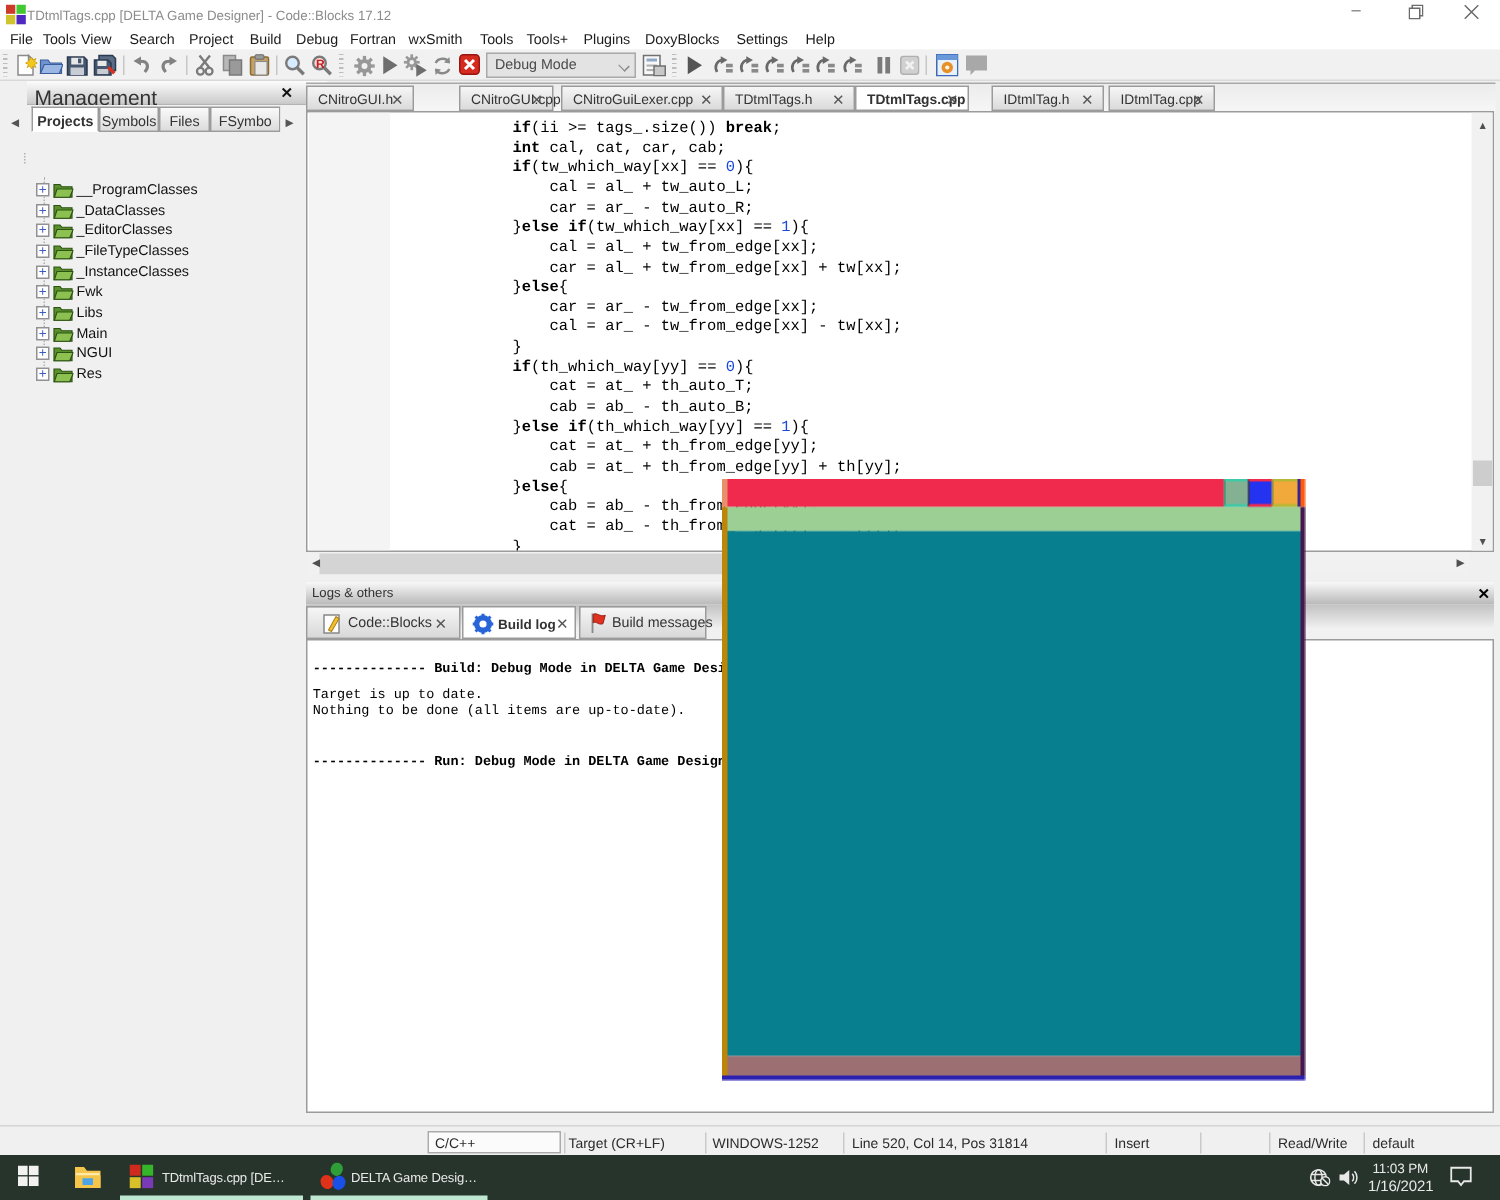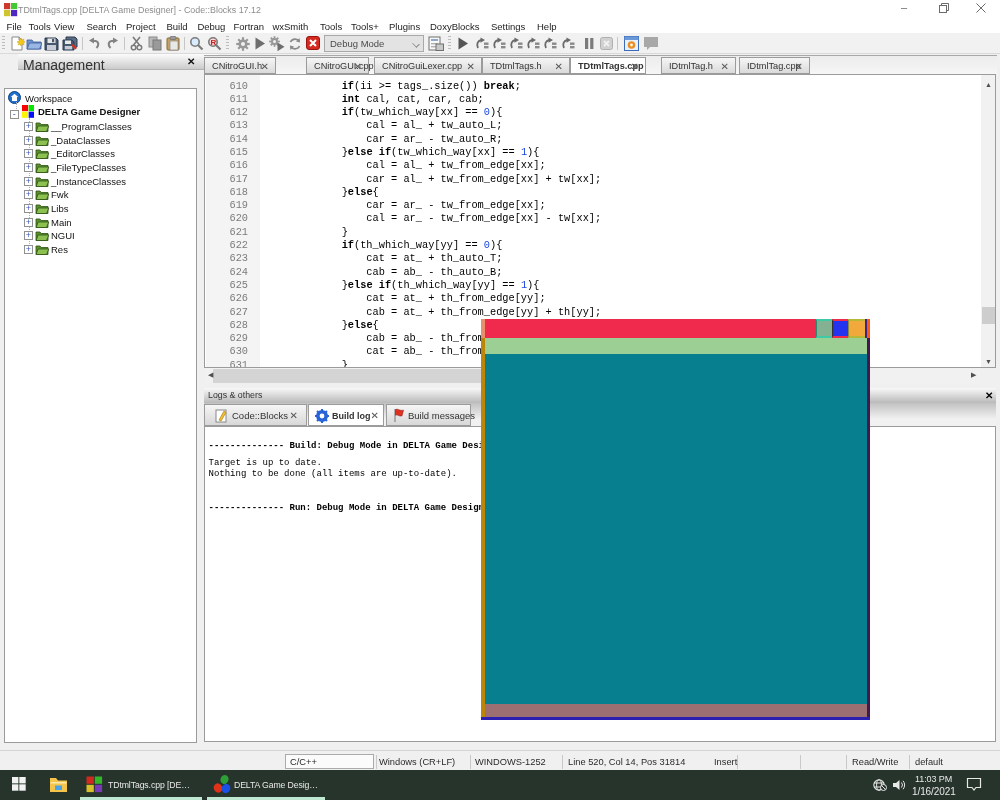--- a/index.html
+++ b/index.html
@@ -290,35 +290,27 @@
 <svg class="abs" style="left:643px;top:36px" width="16" height="15" viewBox="0 0 16 15">
         <path d="M1 1 h14 v10 h-8 l-3 3 v-3 h-3 z" fill="#a8a8a8"></path>
       </svg>
 <div id="combo" class="abs">Debug Mode<span class="arr"></span></div>
 </div>
 
 <div class="abs" style="left:0;top:54px;width:1000px;height:696px;background:#f0f0f0"></div>
 
 <div id="mgmt-cap" class="abs">Management</div>
 <div class="abs" style="left:187px;top:56px;font-size:10px;color:#111;font-weight:bold">✕</div>
-<div id="tree" class="abs">
-  <svg style="position:absolute;left:3px;top:2px" width="13" height="13" viewBox="0 0 13 13">
-    <circle cx="6.5" cy="6.5" r="6" fill="#1e6fd0"></circle>
-    <circle cx="6.5" cy="6.5" r="6" fill="none" stroke="#10407e" stroke-width="1"></circle>
-    <path d="M6.5 2.8 L10.2 6 H9 V10 H4 V6 H2.8 Z" fill="#fff"></path>
-  </svg>
-  <div class="trow" style="left:20px;top:4px">Workspace</div>
-  <div class="expander" style="left:4.8px;top:20.5px">-</div>
-  <svg style="position:absolute;left:16.5px;top:16px" width="12.5" height="12.5" viewBox="0 0 12 12">
-    <rect x="0" y="0" width="5.9" height="5.9" fill="#f80400"></rect>
-    <rect x="6.4" y="0" width="5.9" height="5.9" fill="#04e800"></rect>
-    <rect x="0" y="6.4" width="5.9" height="5.9" fill="#fcf400"></rect>
-    <rect x="6.4" y="6.4" width="5.9" height="5.9" fill="#0410f8"></rect>
-  </svg>
-  <div class="trow" style="left:33px;top:17px;font-weight:bold">DELTA Game Designer</div>
+<div id="mgmt-tabs" class="abs">
+  <div class="mtab" style="left:3px;width:12px;background:#f0f0f0;border-color:#f0f0f0;color:#555;font-size:7px;padding-top:6px">◀</div>
+  <div class="mtab active" style="left:20px;width:45px">Projects</div>
+  <div class="mtab" style="left:65px;width:40px">Symbols</div>
+  <div class="mtab" style="left:105px;width:34px">Files</div>
+  <div class="mtab" style="left:139px;width:47px">FSymbo</div>
+  <div class="mtab" style="left:186px;width:12px;background:#f0f0f0;border-color:#f0f0f0;color:#555;font-size:7px;padding-top:6px">▶</div>
 </div>
 <div id="treerows" class="abs" style="left:4px;top:88px;width:193px;height:657px;overflow:hidden">
   <div style="position:absolute;left:11.5px;top:14px;width:1px;height:7px;border-left:1px dotted #b0b0b0"></div>
   <div style="position:absolute;left:24.5px;top:30px;width:1px;height:130px;border-left:1px dotted #b0b0b0"></div>
   <div class="expander" style="left:20px;top:34.0px">+</div>
   <svg style="position:absolute;left:31px;top:33.0px" width="14" height="12" viewBox="0 0 14 12">
 <path d="M1 2 h4 l1.2 1.5 H13 V10.5 H1 Z" fill="#59902c" stroke="#2d5214" stroke-width="0.8"></path>
 <path d="M3 5 H13.8 L11.5 10.5 H1.2 Z" fill="#8cc152" stroke="#2d5214" stroke-width="0.8"></path>
 </svg>
   <div class="trow" style="left:47px;top:33.0px">__ProgramClasses</div>
@@ -383,42 +375,20 @@
 <div class="etab" style="left:204px;width:72px">CNitroGUI.h<span class="tabx" style="position:absolute;right:6px;top:3px">✕</span></div>
 <div class="etab" style="left:306px;width:63px">CNitroGUI.cpp<span class="tabx" style="position:absolute;right:6px;top:3px">✕</span></div>
 <div class="etab" style="left:374px;width:108px">CNitroGuiLexer.cpp<span class="tabx" style="position:absolute;right:6px;top:3px">✕</span></div>
 <div class="etab" style="left:482px;width:88px">TDtmlTags.h<span class="tabx" style="position:absolute;right:6px;top:3px">✕</span></div>
 <div class="etab active" style="left:570px;width:76px">TDtmlTags.cpp<span class="tabx" style="position:absolute;right:6px;top:3px">✕</span></div>
 <div class="etab" style="left:661px;width:75px">IDtmlTag.h<span class="tabx" style="position:absolute;right:6px;top:3px">✕</span></div>
 <div class="etab" style="left:739px;width:71px">IDtmlTag.cpp<span class="tabx" style="position:absolute;right:6px;top:3px">✕</span></div>
 </div>
 <div id="editor" class="abs">
   <div id="gutter"></div>
-  <div id="linenums">610
-611
-612
-613
-614
-615
-616
-617
-618
-619
-620
-621
-622
-623
-624
-625
-626
-627
-628
-629
-630
-631</div>
   <pre id="code">            <b>if</b>(ii &gt;= tags_.size()) <b>break</b>;
             <b>int</b> cal, cat, car, cab;
             <b>if</b>(tw_which_way[xx] == <i>0</i>){
                 cal = al_ + tw_auto_L;
                 car = ar_ - tw_auto_R;
             }<b>else</b> <b>if</b>(tw_which_way[xx] == <i>1</i>){
                 cal = al_ + tw_from_edge[xx];
                 car = al_ + tw_from_edge[xx] + tw[xx];
             }<b>else</b>{
                 car = ar_ - tw_from_edge[xx];
@@ -481,27 +451,27 @@
 <div id="logbox" class="abs">
   <div class="logline" style="top:14px;font-weight:bold">-------------- Build: Debug Mode in DELTA Game Designer (compiler: GNU GCC Compiler)---------------</div>
   <div class="logline" style="top:30.5px">Target is up to date.</div>
   <div class="logline" style="top:41.5px">Nothing to be done (all items are up-to-date).</div>
   <div class="logline" style="top:75.5px;font-weight:bold">-------------- Run: Debug Mode in DELTA Game Designer (executable: bin\Debug\DELTA.exe)---------------</div>
 </div>
 
 <div id="statusbar" class="abs">
   <div id="cbox">C/C++</div>
   <div class="ssep" style="left:376px"></div>
-  <div class="sfield" style="left:379px">Windows (CR+LF)</div>
+  <div class="sfield" style="left:379px">Target (CR+LF)</div>
   <div class="ssep" style="left:470px"></div>
   <div class="sfield" style="left:475px">WINDOWS-1252</div>
   <div class="ssep" style="left:562px"></div>
   <div class="sfield" style="left:568px">Line 520, Col 14, Pos 31814</div>
   <div class="ssep" style="left:737px"></div>
-  <div class="sfield" style="left:714px">Insert</div>
+  <div class="sfield" style="left:743px">Insert</div>
   <div class="ssep" style="left:800px"></div>
   <div class="ssep" style="left:846px"></div>
   <div class="sfield" style="left:852px">Read/Write</div>
   <div class="ssep" style="left:909px"></div>
   <div class="sfield" style="left:915px">default</div>
 </div>
 
 <div id="taskbar" class="abs"></div>
 <div id="taskbar-items" style="position:absolute;left:0;top:0;width:908px;height:800px;transform:translateZ(0);pointer-events:none">
 <svg class="abs" style="left:12px;top:777px" width="14" height="14" viewBox="0 0 14 14">

